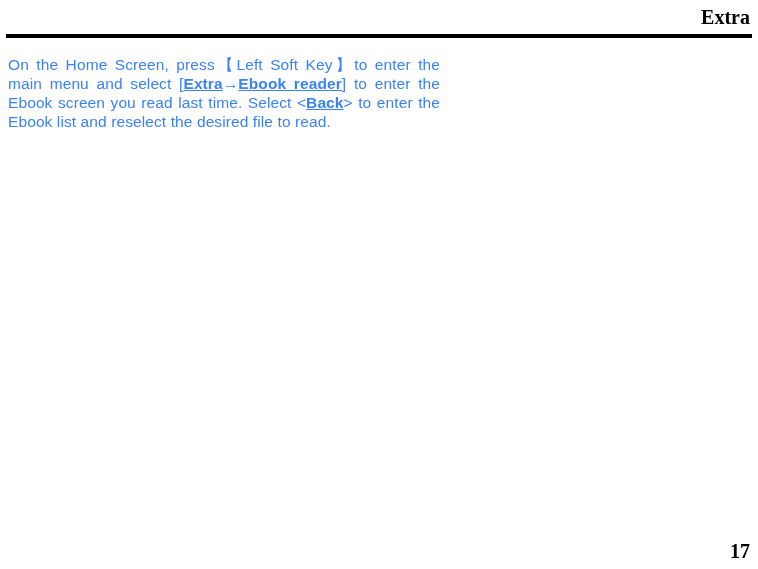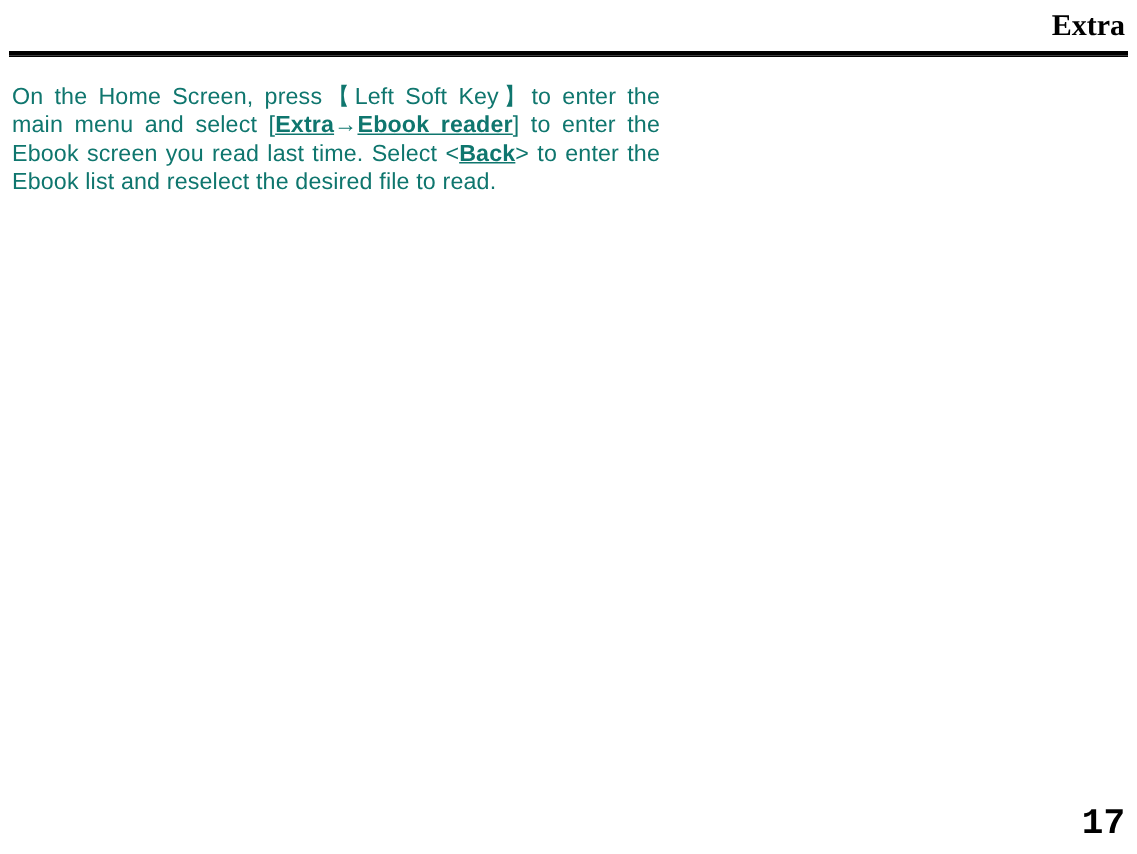--- a/index.html
+++ b/index.html
@@ -31,37 +31,37 @@
       border-top: 3px solid #000;
       border-bottom: 1px solid #000;
       height: 3px;
     }
     .body-text {
       position: absolute;
       top: 56px;
       left: 8px;
       width: 432px;
       font-size: 15.5px;
-      color: #0f766e;
+      color: #3b82f6;
       text-align: justify;
       line-height: 1.22;
       letter-spacing: 0.1px;
     }
     .body-text .bold {
       font-weight: bold;
     }
     .body-text .underline {
       text-decoration: underline;
     }
     .page-number {
       position: absolute;
       bottom: 6px;
       right: 8px;
-      font-family: Liberation Mono, monospace;
-      font-size: 24px;
+      font-family: Liberation Serif, serif;
+      font-size: 20px;
       font-weight: bold;
       color: #000;
     }
   </style>
 </head>
 <body>
 
 <div class="header-title">Extra</div>
 
 <div class="double-rule"></div>

